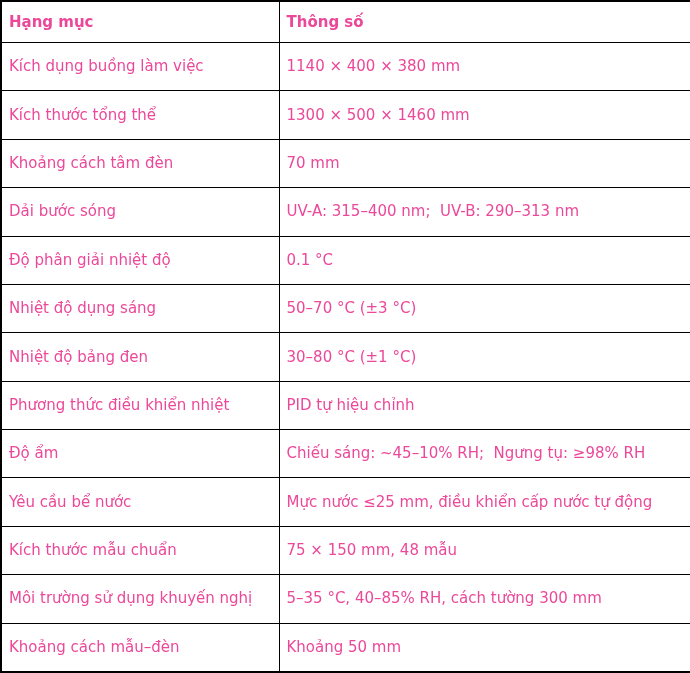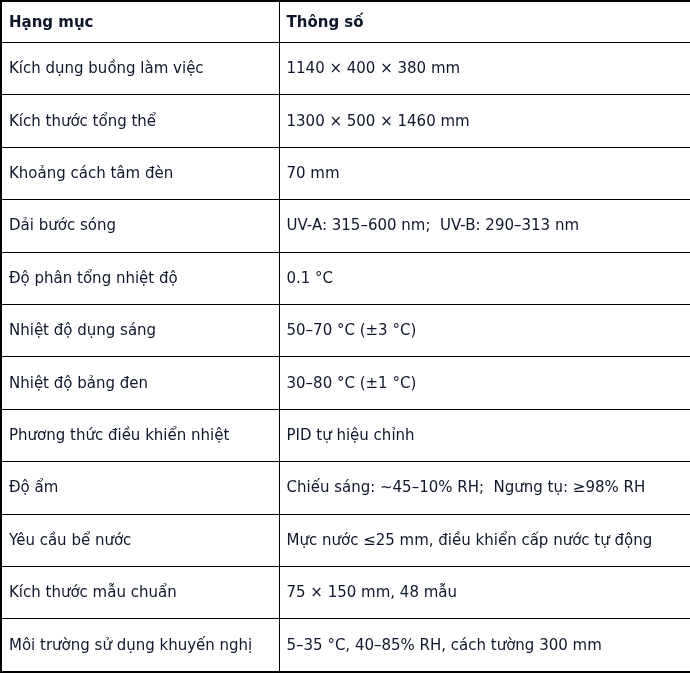--- a/index.html
+++ b/index.html
@@ -6,21 +6,21 @@
     margin: 0;
     padding: 0;
     background: #ffffff;
   }
   .page {
     width: 690px;
     height: 673px;
     background: #ffffff;
     box-sizing: border-box;
     font-family: "DejaVu Sans", "Liberation Sans", sans-serif;
-    color: #0f172a;
+    color: #ec4899;
   }
   table.spec-table {
     width: 690px;
     height: 673px;
     border-collapse: collapse;
     table-layout: fixed;
     border: 2px solid #000000;
   }
   table.spec-table col.c1 { width: 278px; }
   table.spec-table col.c2 { width: 412px; }
@@ -63,24 +63,24 @@
       <tr>
         <td>Kích thước tổng thể</td>
         <td>1300 × 500 × 1460 mm</td>
       </tr>
       <tr>
         <td>Khoảng cách tâm đèn</td>
         <td>70 mm</td>
       </tr>
       <tr>
         <td>Dải bước sóng</td>
-        <td>UV-A: 315–600 nm;  UV-B: 290–313 nm</td>
+        <td>UV-A: 315–400 nm;  UV-B: 290–313 nm</td>
       </tr>
       <tr>
-        <td>Độ phân tổng nhiệt độ</td>
+        <td>Độ phân giải nhiệt độ</td>
         <td>0.1 °C</td>
       </tr>
       <tr>
         <td>Nhiệt độ dụng sáng</td>
         <td>50–70 °C (±3 °C)</td>
       </tr>
       <tr>
         <td>Nhiệt độ bảng đen</td>
         <td>30–80 °C (±1 °C)</td>
       </tr>
@@ -97,15 +97,19 @@
         <td>Mực nước ≤25 mm, điều khiển cấp nước tự động</td>
       </tr>
       <tr>
         <td>Kích thước mẫu chuẩn</td>
         <td>75 × 150 mm, 48 mẫu</td>
       </tr>
       <tr>
         <td>Môi trường sử dụng khuyến nghị</td>
         <td>5–35 °C, 40–85% RH, cách tường 300 mm</td>
       </tr>
+      <tr>
+        <td>Khoảng cách mẫu–đèn</td>
+        <td>Khoảng 50 mm</td>
+      </tr>
     </tbody>
   </table>
 </div>
 
 </body></html>

